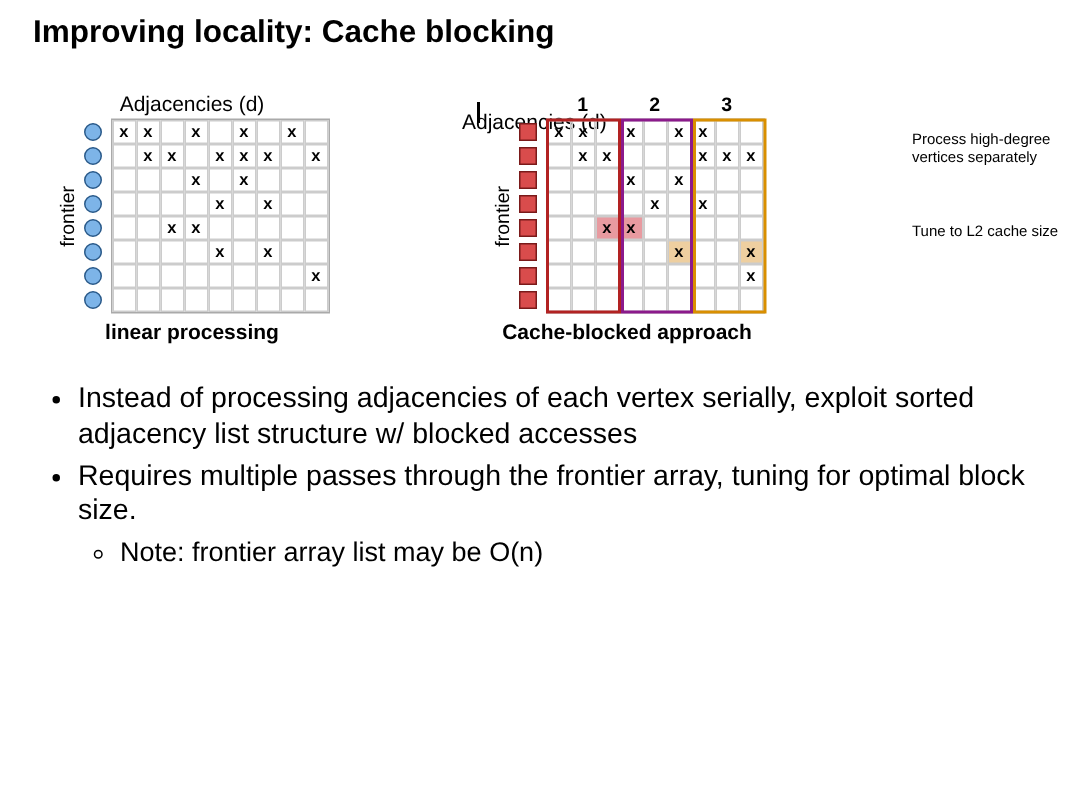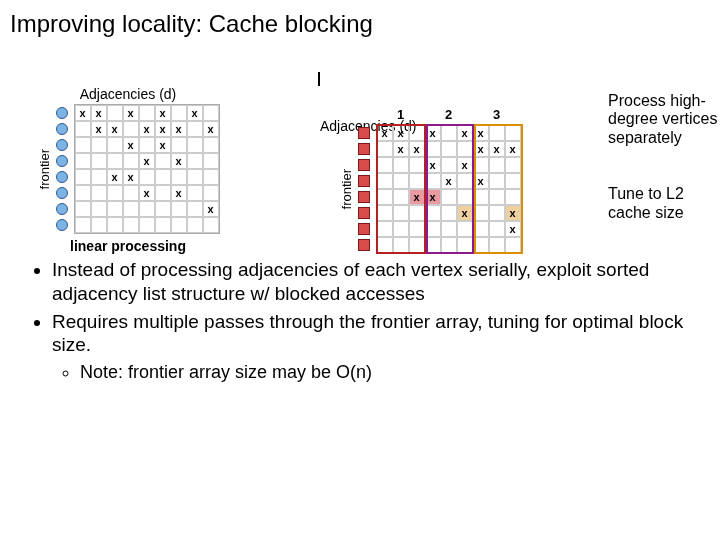--- a/index.html
+++ b/index.html
@@ -8,32 +8,31 @@
     padding: 0;
     width: 720px;
     height: 540px;
     font-family: Arial, Helvetica, sans-serif;
     background: #fff;
     color: #000;
     position: relative;
     overflow: hidden;
   }
   .title {
-    font-size: 24px;
-    font-weight: normal;
-    padding: 10px 0 6px 10px;
+    font-size: 21px;
+    font-weight: bold;
+    padding: 10px 0 6px 22px;
   }
   .figrow {
     display: flex;
     flex-direction: row;
     padding: 0 8px 0 8px;
-    align-items: flex-end;
+    align-items: center;
     position: relative;
     height: 210px;
-    gap: 12px;
   }
   .panel {
     display: flex;
     flex-direction: column;
     align-items: center;
     position: relative;
   }
   .panel-left { width: 240px; }
   .panel-right { width: 300px; margin-left: 20px; }
   .adj-label {
@@ -130,21 +129,21 @@
     background: #d94c4c;
     border: 1px solid #7a1a1a;
     margin: 2px 0;
   }
   .frontier-col-r { display: flex; flex-direction: column; margin-right: 6px; }
   .side-notes {
     position: absolute;
     right: 2px;
     top: 48px;
     width: 110px;
-    font-size: 16px;
+    font-size: 10px;
     line-height: 1.15;
   }
   .side-notes .note2 { margin-top: 38px; }
   .adj-label-right {
     font-size: 14px;
     position: absolute;
     top: 12px;
     left: 40px;
     white-space: nowrap;
   }
@@ -349,32 +348,33 @@
           <div class="cell"></div>
           <div class="cell"></div>
           <div class="cell"></div>
           <div class="cell"></div>
           <div class="cell"></div>
           <div class="cell"></div>
           <div class="cell"></div>
           <div class="cell"></div>
         </div>
     </div>
+    <div class="sub-label">Cache-blocked approach</div>
   </div>
 
   <div class="side-notes">
     <div>Process high-degree vertices separately</div>
     <div class="note2">Tune to L2 cache size</div>
   </div>
 
 </div>
 
 <div class="bullets">
   <ul>
     <li>Instead of processing adjacencies of each vertex serially, exploit sorted adjacency list structure w/ blocked accesses</li>
     <li>
       <span>Requires multiple passes through the frontier array, tuning for optimal block size.</span>
       <ul>
-        <li>Note: frontier array size may be O(n)</li>
+        <li>Note: frontier array list may be O(n)</li>
       </ul>
     </li>
   </ul>
 </div>
 
 </body></html>

